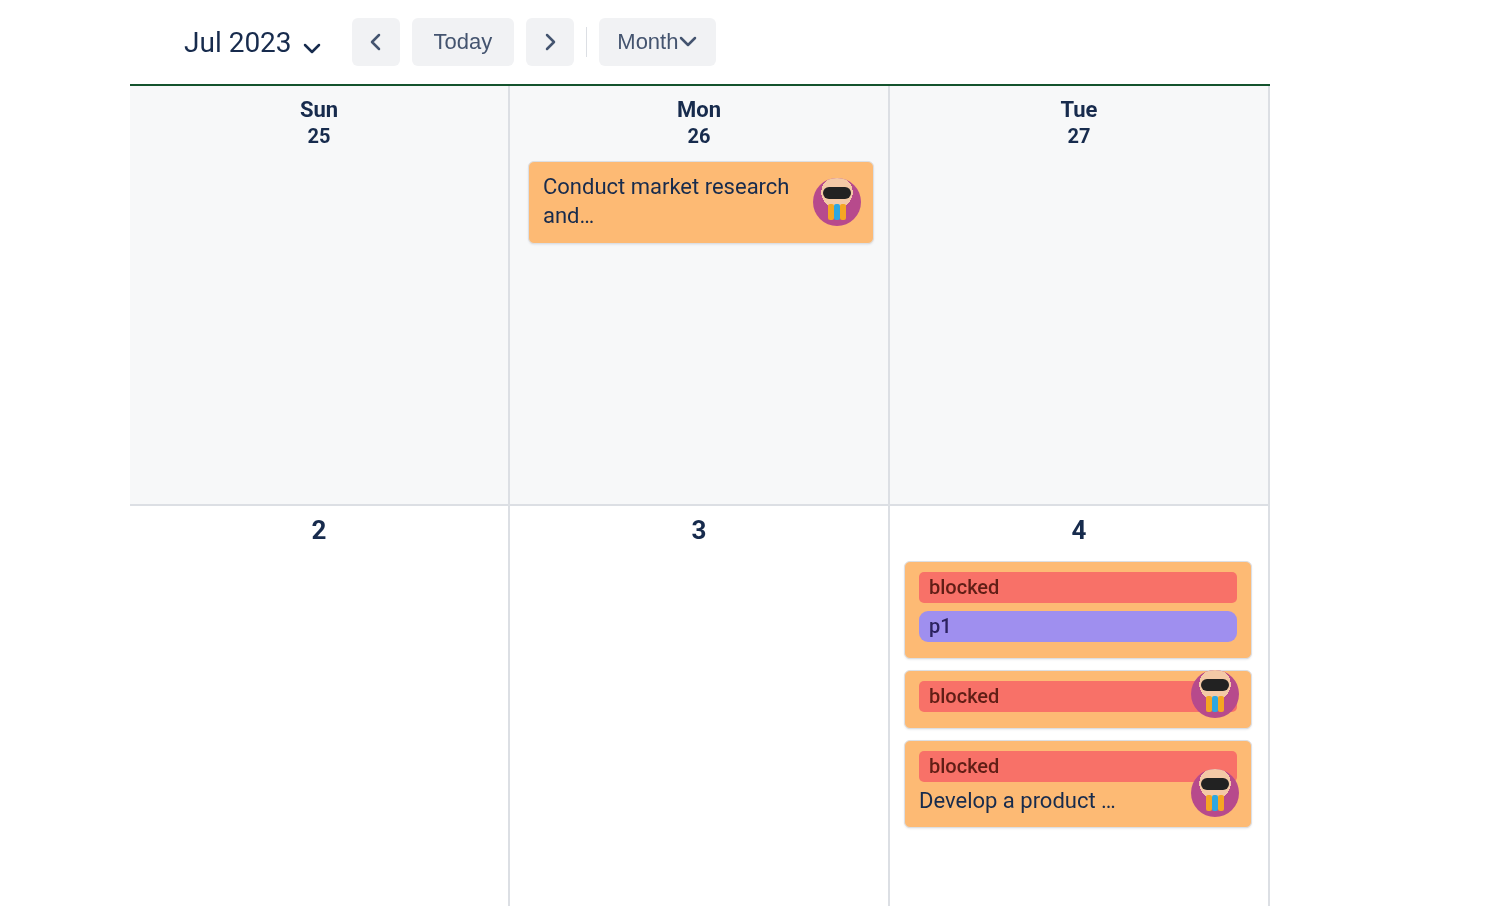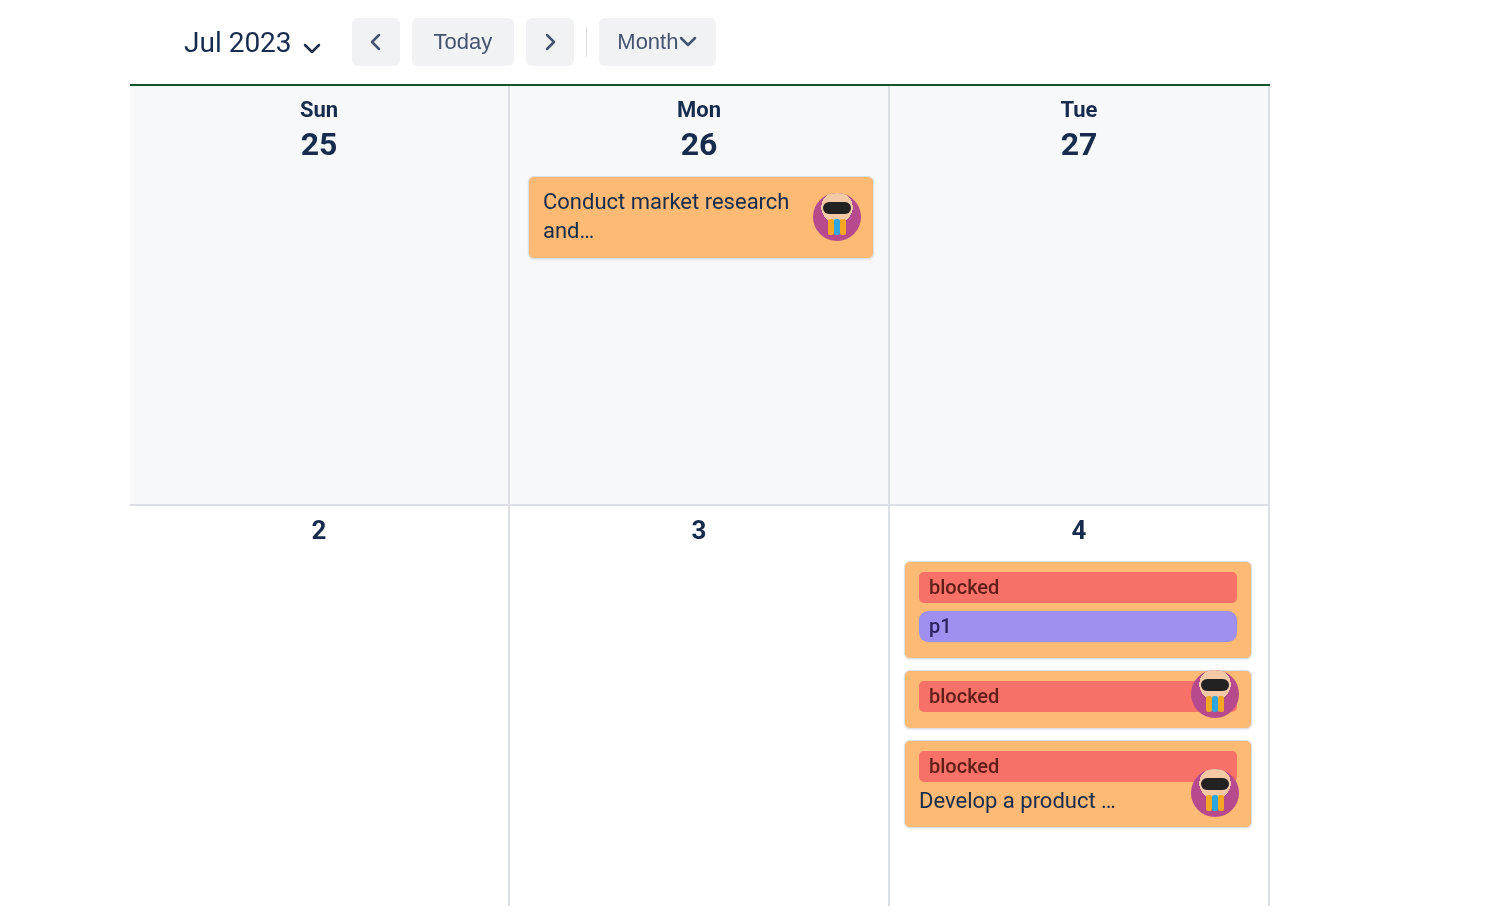--- a/index.html
+++ b/index.html
@@ -68,21 +68,21 @@
     min-height: 420px;
     position: relative;
   }
   .cal-row.second .cal-cell { background: #fff; min-height: 400px; border-bottom: none;}
   .cell-head {
     text-align: center;
     padding-top: 10px;
     line-height: 1.25;
   }
   .dow { font-size: 22px; font-weight: 700; color: #172B4D; }
-  .dnum { font-size: 32px; font-weight: 700; color: #172B4D; }
+  .dnum { font-size: 20px; font-weight: 700; color: #172B4D; }
   .cal-row.second .cell-head { padding-top: 8px; }
   .cal-row.second .dnum { font-size: 26px; }
 
   .cards { padding: 12px 14px 0 18px; display: flex; flex-direction: column; gap: 12px; }
   .card {
     background: #fdba74;
     border: 1px solid #DCDFE4;
     border-radius: 6px;
     padding: 10px 14px 12px 14px;
     box-shadow: 0 1px 2px rgba(9,30,66,0.08);

